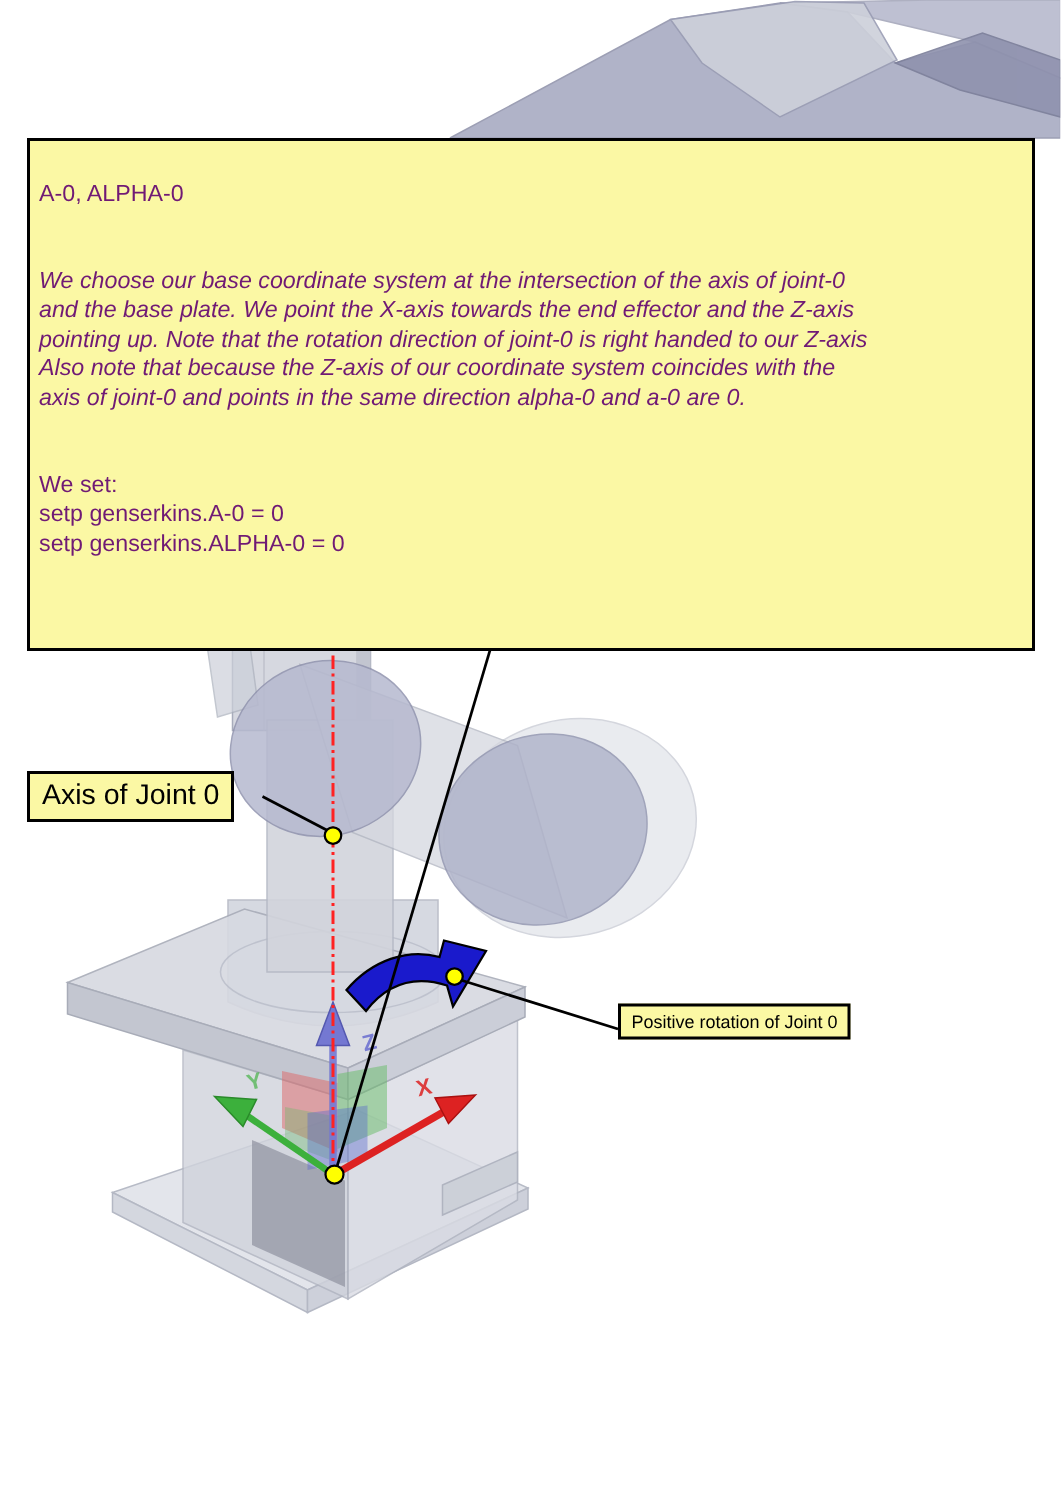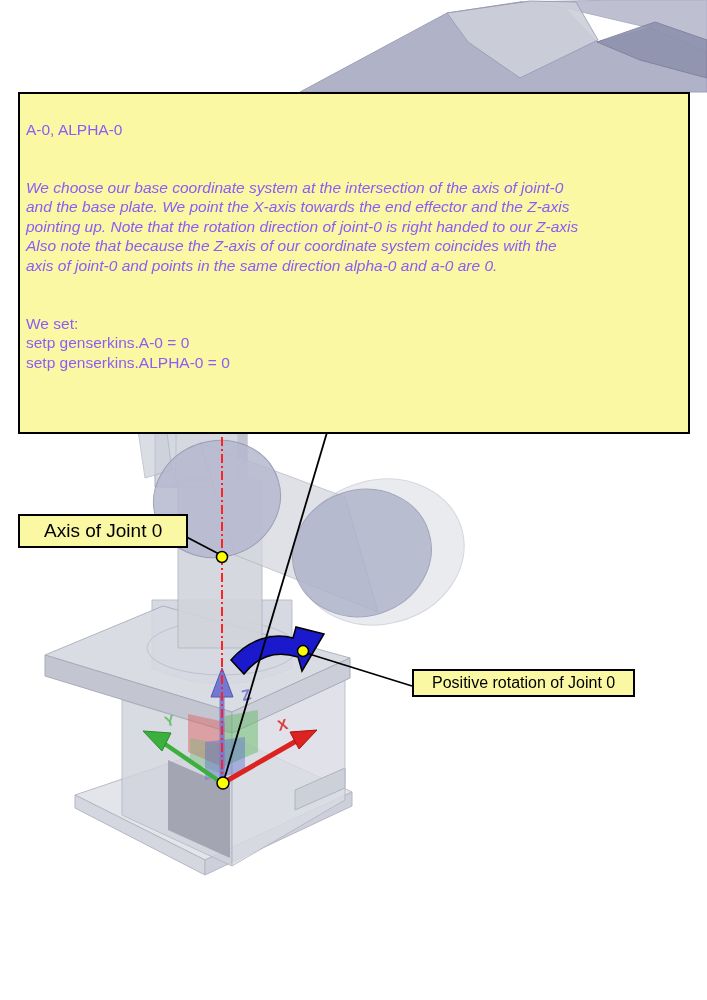--- a/index.html
+++ b/index.html
@@ -14,32 +14,32 @@
     --edge-gray:#a8acbb;
     --arm-gray:#a3a6bf;
   }
   html,body{margin:0;padding:0;background:#ffffff;}
   #stage{position:relative;width:707px;height:1000px;background:#ffffff;overflow:hidden;
          font-family:"Liberation Sans",sans-serif;}
   #model-svg{position:absolute;left:0;top:0;}
   .note-box{
     position:absolute;left:18px;top:92px;width:656px;
     background:var(--note-yellow);border:2px solid var(--outline);
-    padding:6px 6px 40px 6px;color:#8b5cf6;
+    padding:6px 6px 40px 6px;color:#701a75;
     font-size:15.5px;line-height:19.5px;white-space:pre-line;
   }
   .note-title{margin:0 0 19px 0;}
   .note-body{margin:0 0 19px 0;font-style:italic;}
   .note-settings{margin:0;}
   .callout-label{
     position:absolute;background:var(--note-yellow);
     border:2px solid var(--outline);color:#000;white-space:nowrap;
   }
-  #axis-label{left:18px;top:514px;font-size:19px;padding:4px 24px;}
-  #rotation-label{left:412px;top:669px;font-size:16px;padding:3px 18px;}
+  #axis-label{left:18px;top:514px;font-size:19px;padding:4px 8px;}
+  #rotation-label{left:412px;top:669px;font-size:12px;padding:3px 7px;}
   
   .f-blue{fill:var(--rot-blue);stroke:#000;stroke-width:1.5;}
   .dot{fill:var(--marker-yellow);stroke:#000;stroke-width:1.5;}
   .callout{stroke:var(--outline);stroke-width:1.8;fill:none;}
   .shaft-x{stroke:var(--axis-red);stroke-width:5;fill:none;}
   .shaft-y{stroke:var(--axis-green);stroke-width:4.5;fill:none;}
   .shaft-z{stroke:var(--axis-blue);stroke-width:5;fill:none;opacity:.9;}
   .head-x{fill:var(--axis-red);stroke:#aa1111;stroke-width:1;}
   .head-y{fill:var(--axis-green);stroke:#2a8a2a;stroke-width:1;}
   .head-z{fill:var(--axis-blue);stroke:#5458b0;stroke-width:1;}

